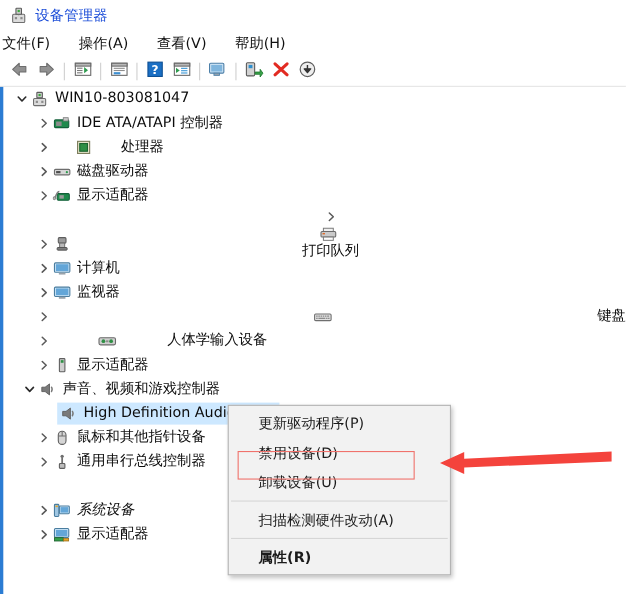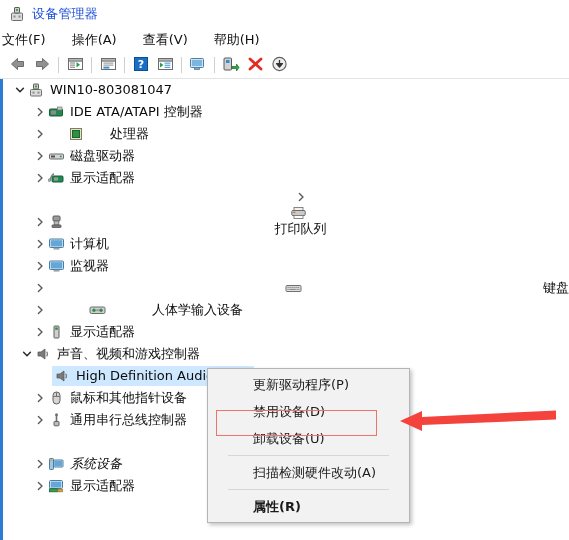--- a/index.html
+++ b/index.html
@@ -37,21 +37,21 @@
   .row .twisty{width:16px;height:16px;flex:0 0 auto;display:flex;align-items:center;justify-content:center;}
   .row .ico{width:17px;height:16px;flex:0 0 auto;margin-right:5px;position:relative;}
   .row .lbl{font-size:13px;color:#0c0c0c;line-height:16px;}
   .row.sel .selbg{background:#cde8ff;padding:2px 6px 2px 2px;display:flex;align-items:center;}
   .row.sel .lbl{padding-right:4px;}
 
   
   #ctxmenu{position:absolute;left:207px;top:368px;width:203px;
            background:#f2f2f2;border:1px solid #b4b4b4;
            box-shadow:2px 2px 4px rgba(0,0,0,.24);
-           padding:2px 18px;box-sizing:border-box;z-index:30;}
+           padding:2px 0;box-sizing:border-box;z-index:30;}
   #ctxmenu .citem{height:27px;display:flex;align-items:center;padding-left:27px;
                   font-size:13px;color:#1b1b1b;position:relative;}
   #ctxmenu .citem.bold{font-weight:bold;}
   #ctxmenu .csep{height:1px;background:#d6d6d6;margin:3px 2px 3px 2px;}
 
   
   #redbox{position:absolute;left:216px;top:410px;width:161px;height:26px;
           border:1px solid #f0726c;box-sizing:border-box;z-index:40;pointer-events:none;}
 
   

